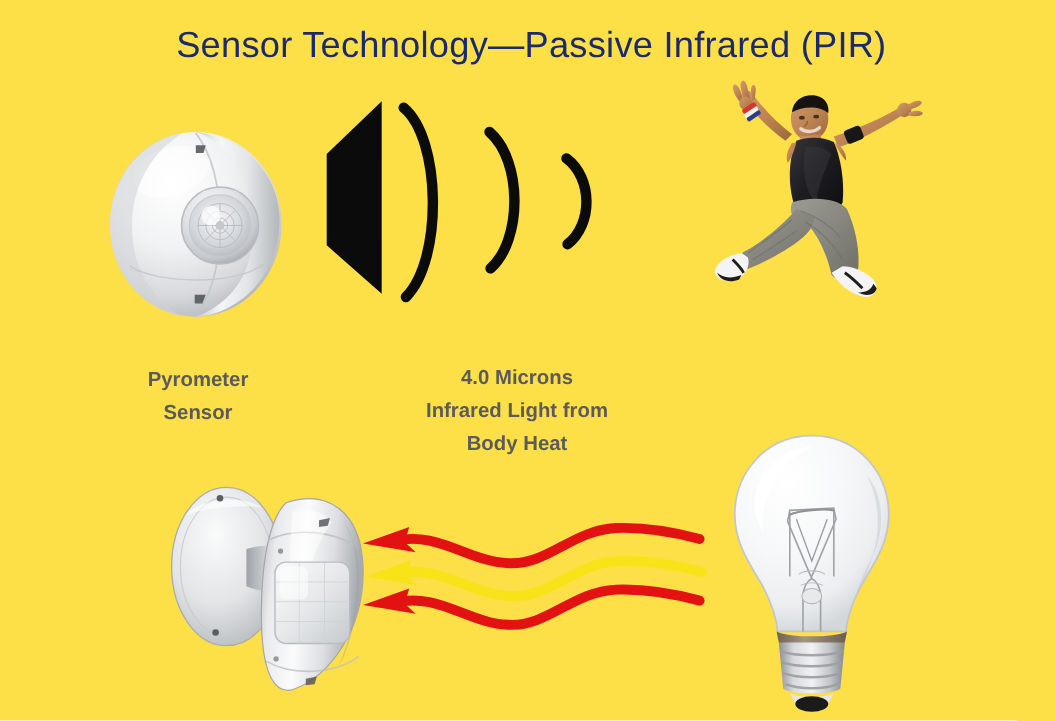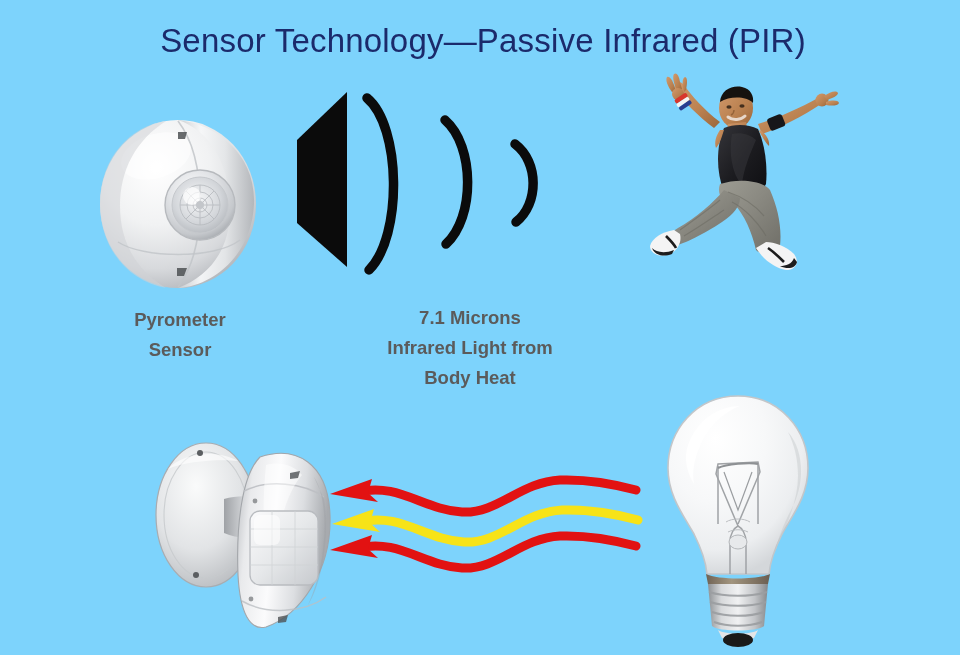--- a/index.html
+++ b/index.html
@@ -39,20 +39,21 @@
   
   .caption {
     position: absolute;
     text-align: center;
     font-family: "Liberation Sans", sans-serif;
     font-size: 18.5px;
     font-weight: 700;
     line-height: 30px;
     color: #5b5b5b;
     white-space: pre-line;
+    margin-top: 25px;
   }
   #caption-pyrometer { left: 80px;  top: 305px; width: 200px; }
   #caption-infrared  { left: 320px; top: 303px; width: 300px; }
   #caption-motion    { left: 612px; top: 305px; width: 262px; }
 
   
   .figure { position: absolute; }
 
   
   #fig-pyrometer { left: 82px; top: 108px; width: 192px; height: 190px; }
@@ -70,21 +71,21 @@
   #fig-arrows { left: 322px; top: 474px; width: 336px; height: 96px; }
 
   
   #fig-bulb { left: 638px; top: 392px; width: 200px; height: 258px; }
 
   svg { display: block; overflow: visible; }
 </style>
 </head>
 <body>
 
-<div id="slide" style="background: #7dd3fc;">
+<div id="slide" style="background: #fde047;">
 
   <div id="slide-title" style="color: rgb(27, 42, 107);">Sensor Technology—Passive Infrared (PIR)</div>
 
   <div class="figure" id="fig-pyrometer">
     <svg width="192" height="190" viewBox="0 0 192 190">
       <defs>
         <radialGradient id="domeGrad" cx="36%" cy="28%" r="82%">
           <stop offset="0%" stop-color="#ffffff"></stop>
           <stop offset="42%" stop-color="#f1f2f3"></stop>
           <stop offset="74%" stop-color="#d7d9dc"></stop>
@@ -232,21 +233,21 @@
         <path d="M 128 176 C 134 186 146 196 158 198 C 168 198 172 190 166 182 C 158 174 146 170 138 170 Z" fill="#f4f4f4"></path>
         <path d="M 152 194 C 160 198 168 196 169 190 L 166 186 C 164 192 158 194 152 194 Z" fill="#1d1d1d"></path>
         <path d="M 140 176 C 146 180 152 186 156 190" stroke="#1d1d1d" stroke-width="2.6" fill="none"></path>
       </g>
     </svg>
   </div>
 
   <div class="caption" id="caption-pyrometer" style="color: rgb(91, 91, 91);">Pyrometer
 Sensor</div>
 
-  <div class="caption" id="caption-infrared" style="color: rgb(91, 91, 91);">7.1 Microns
+  <div class="caption" id="caption-infrared" style="color: rgb(91, 91, 91);">4.0 Microns
 Infrared Light from
 Body Heat</div>
 
 
   <div class="figure" id="fig-wallsensor">
     <svg width="210" height="230" viewBox="0 0 210 230">
       <defs>
         <radialGradient id="plateGrad" cx="40%" cy="30%" r="80%">
           <stop offset="0%" stop-color="#fafbfb"></stop>
           <stop offset="55%" stop-color="#e2e4e6"></stop>

